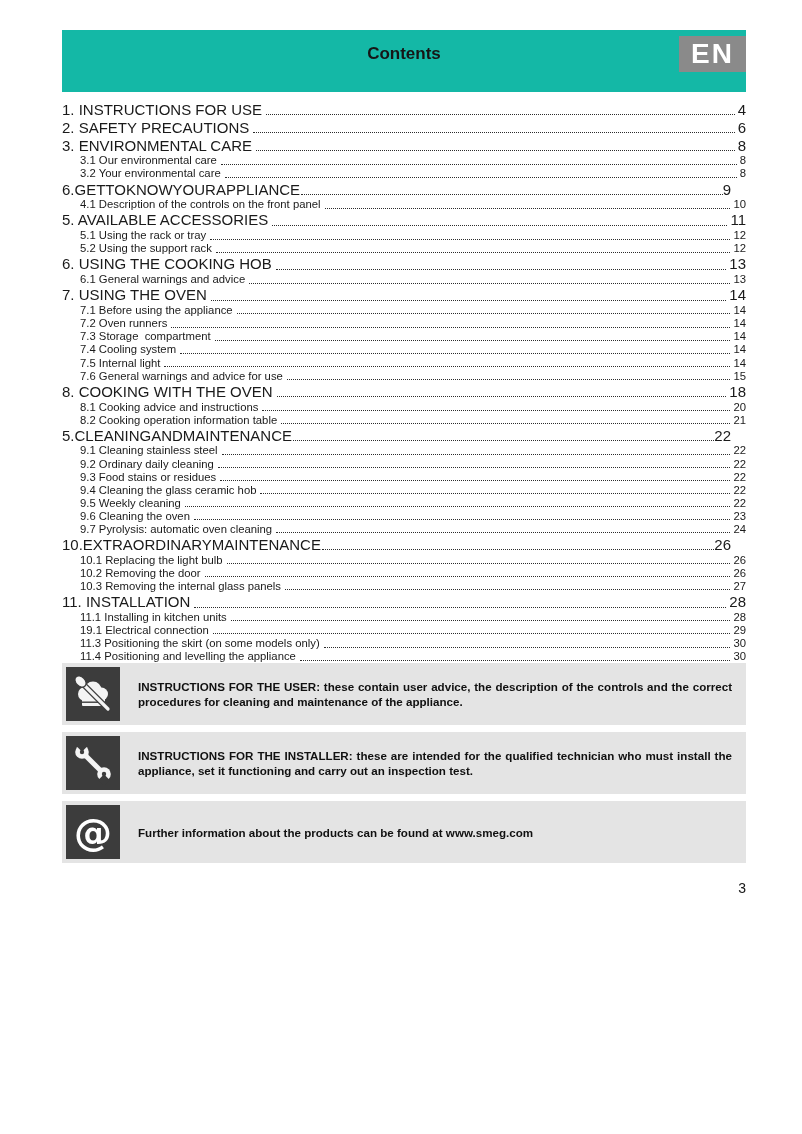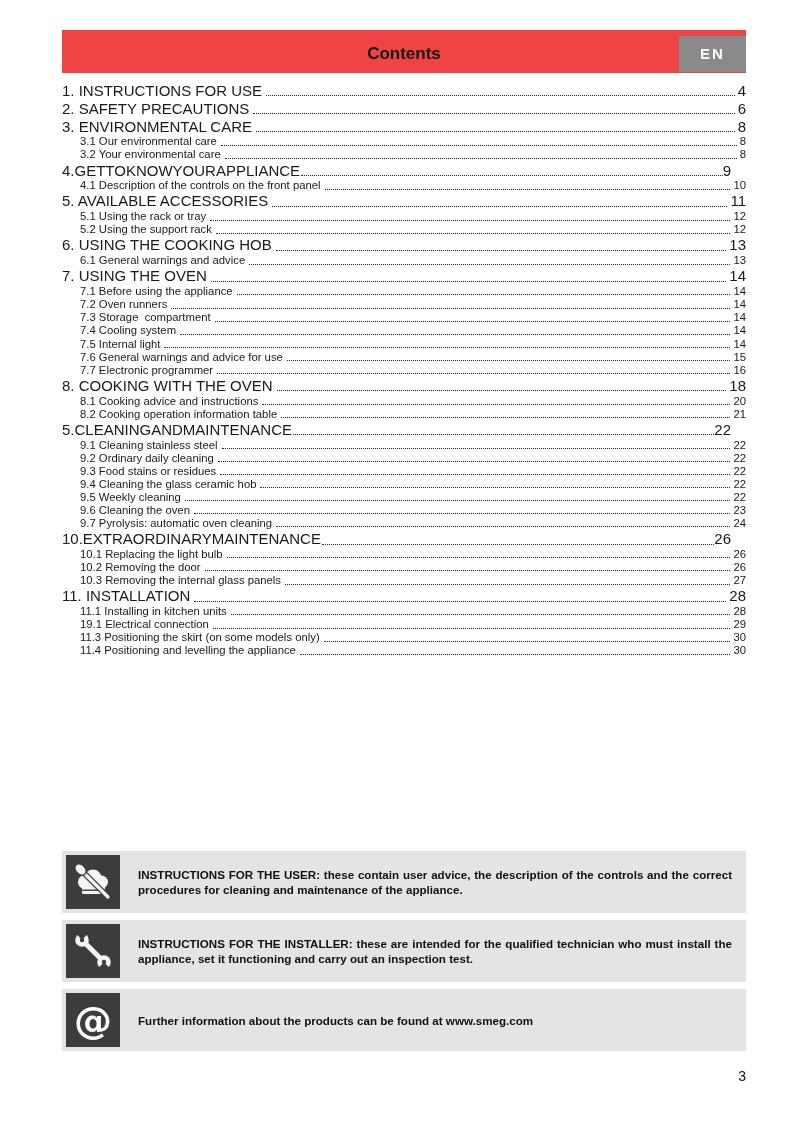--- a/index.html
+++ b/index.html
@@ -11,37 +11,37 @@
     font-family:"Liberation Sans", sans-serif;
     color:#1a1a1a;
     overflow:hidden;
   }
   .content { position:absolute; left:62px; top:0; width:684px; }
 
   
   .header-bar {
     position:relative;
     margin-top:30px;
-    height:43px;
-    background:#ef4444;
+    height:62px;
+    background:#14b8a6;
   }
   .header-title {
     text-align:center;
     line-height:47px;
     font-size:17px;
     font-weight:bold;
     color:#161616;
   }
   .lang-badge {
     position:absolute;
     right:0; top:6px;
     width:67px; height:36px;
     background:#8a8a8a;
     color:#ffffff;
-    font-size:15px;
+    font-size:28px;
     font-weight:bold;
     letter-spacing:2px;
     text-align:center;
     line-height:36px;
   }
 
   
   .toc { margin-top:9px; }
   .toc-row { display:flex; width:100%;justify-content:flex-end; }
   .toc-row.l1 { height:17.8px; line-height:17.8px; font-size:15px; }
@@ -51,21 +51,21 @@
     flex:1;
     border-bottom:1.6px dotted #2c2c2c;
     margin:0 3px 3.5px 4px;
   }
   .l2 .toc-leader { border-bottom-width:1.2px; margin-bottom:2.8px; }
   .toc-page { white-space:pre; }
   .toc-row.tight { padding-right:15px; }
   .toc-row.tight .toc-leader { margin-left:1px; margin-right:0; }
 
   
-  .notes { margin-top:194px; }
+  .notes { }
   .note {
     display:flex;
     min-height:62px;
     background:#e4e4e4;
     margin-bottom:7px;
   }
   .note:last-child { margin-bottom:0; }
   .note-icon {
     flex:none;
     width:54px; height:54px;
@@ -135,21 +135,21 @@
           <span class="toc-label">3.1 Our environmental care</span>
           <span class="toc-leader"></span>
           <span class="toc-page">8</span>
         </div>
         <div class="toc-row l2">
           <span class="toc-label">3.2 Your environmental care</span>
           <span class="toc-leader"></span>
           <span class="toc-page">8</span>
         </div>
         <div class="toc-row l1 tight">
-          <span class="toc-label">4.GETTOKNOWYOURAPPLIANCE</span>
+          <span class="toc-label">6.GETTOKNOWYOURAPPLIANCE</span>
           <span class="toc-leader"></span>
           <span class="toc-page">9</span>
         </div>
         <div class="toc-row l2">
           <span class="toc-label">4.1 Description of the controls on the front panel</span>
           <span class="toc-leader"></span>
           <span class="toc-page">10</span>
         </div>
         <div class="toc-row l1">
           <span class="toc-label">5. AVAILABLE ACCESSORIES</span>
@@ -203,25 +203,20 @@
         </div>
         <div class="toc-row l2">
           <span class="toc-label">7.5 Internal light</span>
           <span class="toc-leader"></span>
           <span class="toc-page">14</span>
         </div>
         <div class="toc-row l2">
           <span class="toc-label">7.6 General warnings and advice for use</span>
           <span class="toc-leader"></span>
           <span class="toc-page">15</span>
-        </div>
-        <div class="toc-row l2">
-          <span class="toc-label">7.7 Electronic programmer</span>
-          <span class="toc-leader"></span>
-          <span class="toc-page">16</span>
         </div>
         <div class="toc-row l1">
           <span class="toc-label">8. COOKING WITH THE OVEN</span>
           <span class="toc-leader"></span>
           <span class="toc-page">18</span>
         </div>
         <div class="toc-row l2">
           <span class="toc-label">8.1 Cooking advice and instructions</span>
           <span class="toc-leader"></span>
           <span class="toc-page">20</span>

